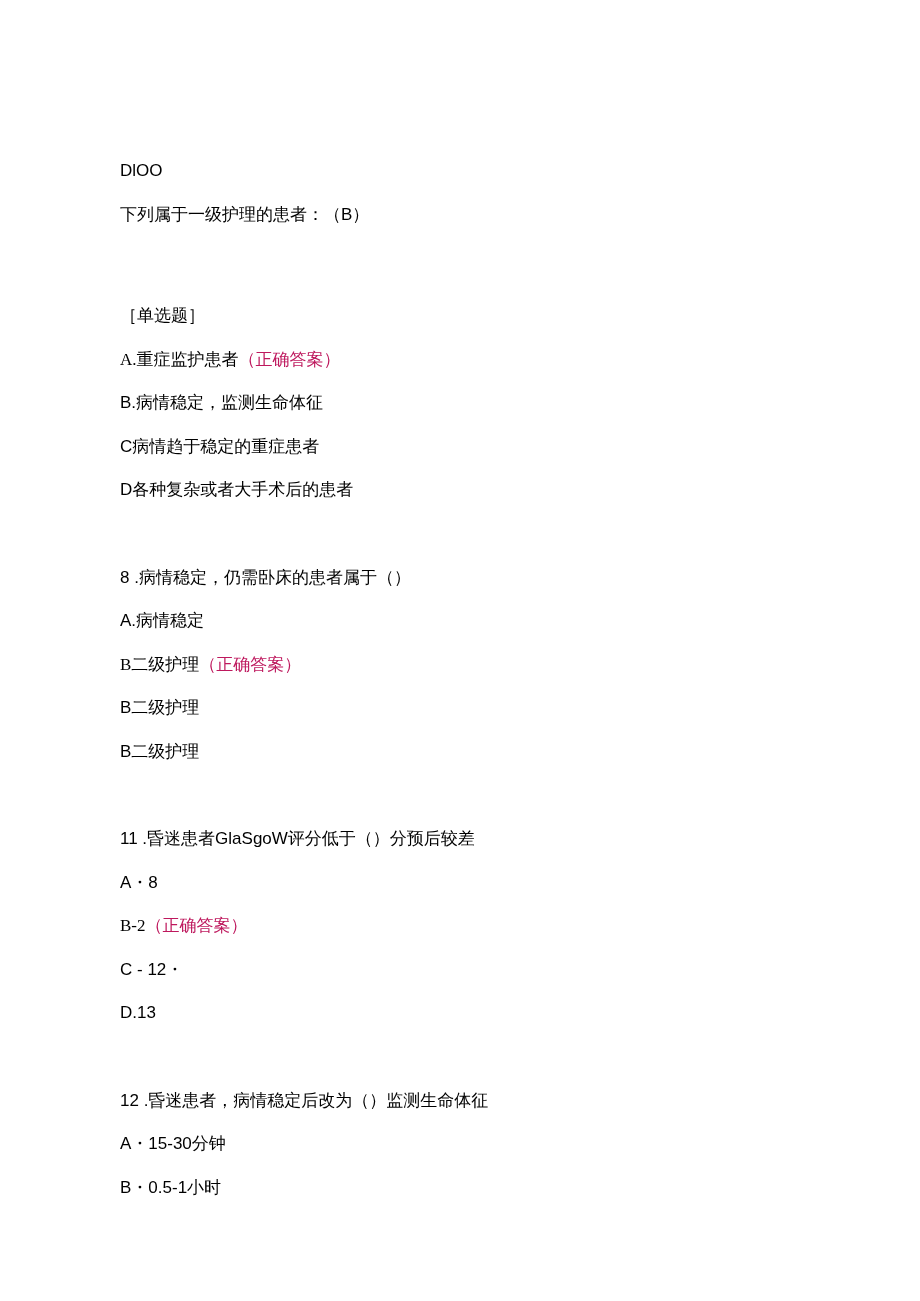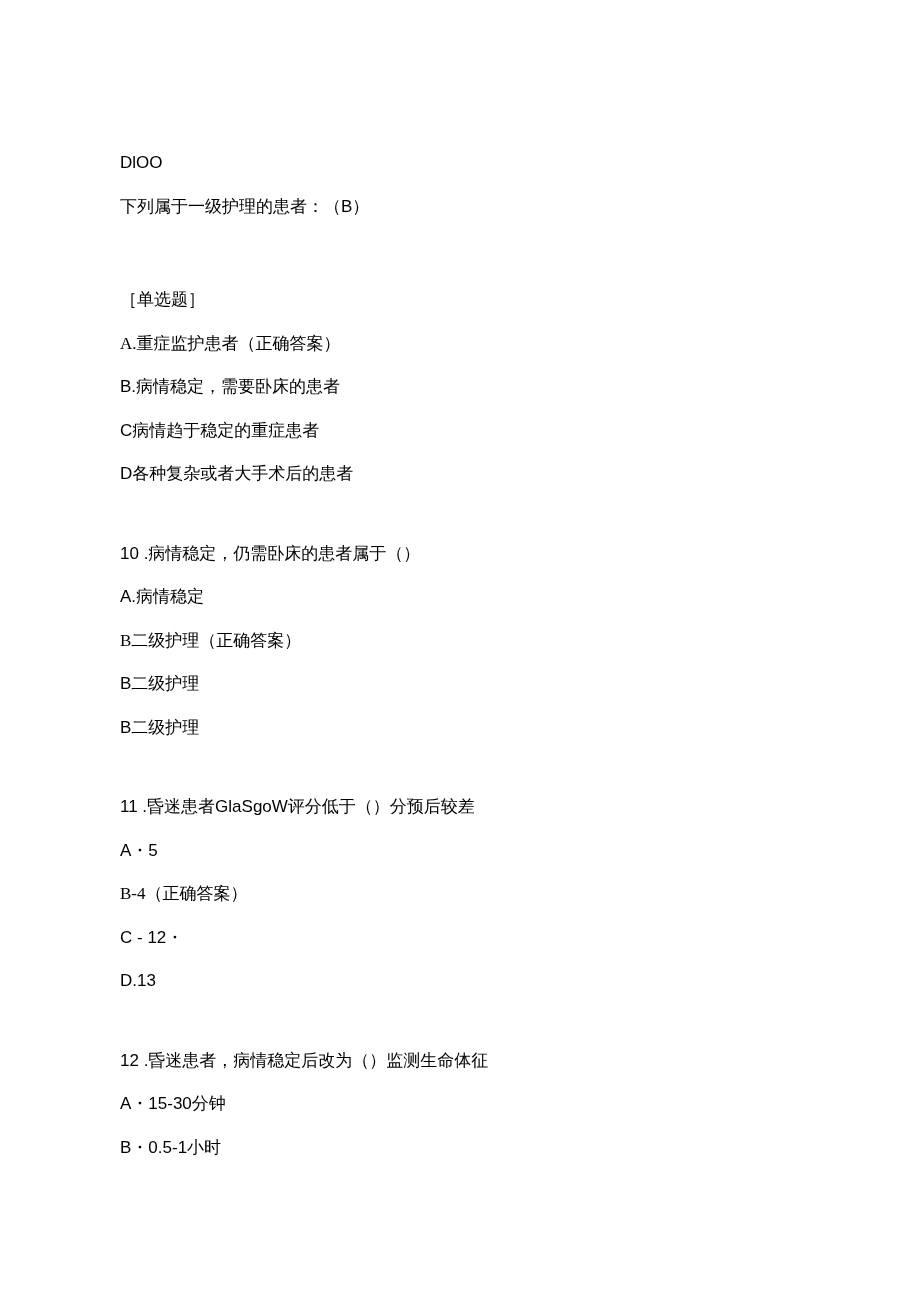--- a/index.html
+++ b/index.html
@@ -12,67 +12,68 @@
       height: 1301px;
       background: #ffffff;
       font-family: "Microsoft YaHei", "SimSun", sans-serif;
       color: #000000;
       padding: 150px 120px 0 120px;
       font-size: 17px;
       line-height: 1.5;
     }
     .line {
       margin-bottom: 18px;
+      margin-top: 8px;
     }
     .gap-medium {
       height: 36px;
     }
     .gap-large {
       height: 50px;
     }
     .correct-answer {
-      color: #000000;
+      color: #be185d;
     }
     .inline {
       display: inline;
       font-family: Liberation Serif, serif;
     }
   </style>
 </head>
 <body>
 
 <div class="line">DlOO</div>
 <div class="line">下列属于一级护理的患者：（B）</div>
 
 <div class="gap-large"></div>
 
 <div class="line">［单选题］</div>
 <div class="line">
   <span class="inline">A.重症监护患者</span><span class="inline correct-answer">（正确答案）</span>
 </div>
-<div class="line">B.病情稳定，需要卧床的患者</div>
+<div class="line">B.病情稳定，监测生命体征</div>
 <div class="line">C病情趋于稳定的重症患者</div>
 <div class="line">D各种复杂或者大手术后的患者</div>
 
 <div class="gap-medium"></div>
 
-<div class="line">10  .病情稳定，仍需卧床的患者属于（）</div>
+<div class="line">8  .病情稳定，仍需卧床的患者属于（）</div>
 <div class="line">A.病情稳定</div>
 <div class="line">
   <span class="inline">B二级护理</span><span class="inline correct-answer">（正确答案）</span>
 </div>
 <div class="line">B二级护理</div>
 <div class="line">B二级护理</div>
 
 <div class="gap-medium"></div>
 
 <div class="line">11  .昏迷患者GlaSgoW评分低于（）分预后较差</div>
-<div class="line">A・5</div>
+<div class="line">A・8</div>
 <div class="line">
-  <span class="inline">B-4</span><span class="inline correct-answer">（正确答案）</span>
+  <span class="inline">B-2</span><span class="inline correct-answer">（正确答案）</span>
 </div>
 <div class="line">C - 12・</div>
 <div class="line">D.13</div>
 
 <div class="gap-medium"></div>
 
 <div class="line">12  .昏迷患者，病情稳定后改为（）监测生命体征</div>
 <div class="line">A・15-30分钟</div>
 <div class="line">B・0.5-1小时</div>
 

